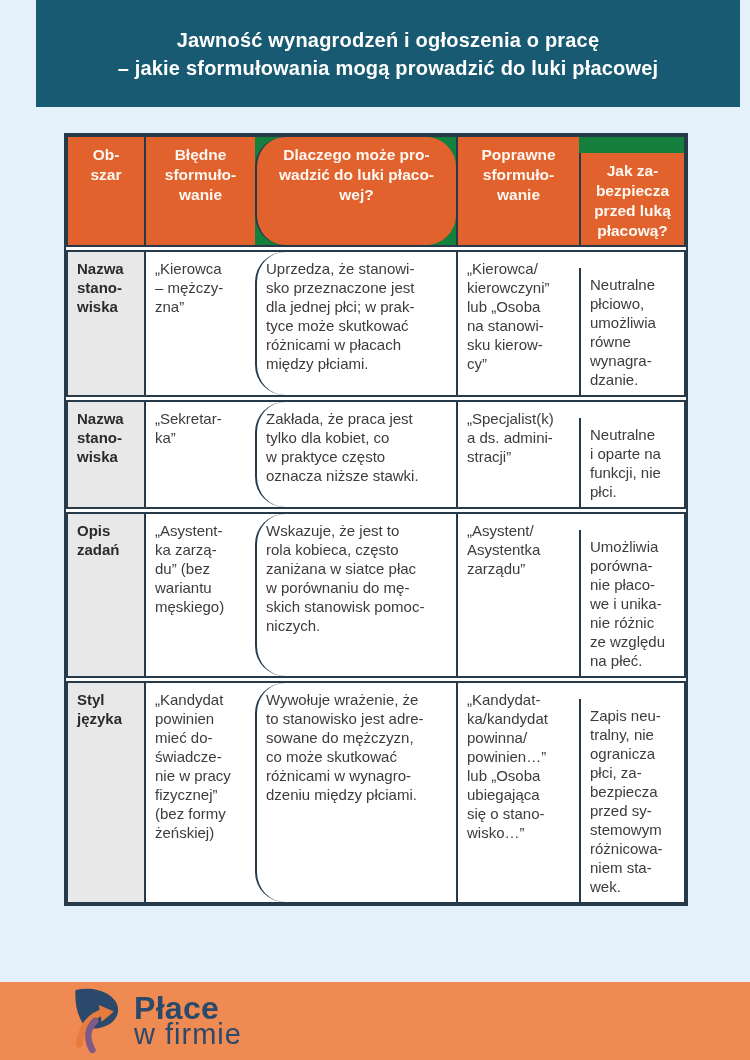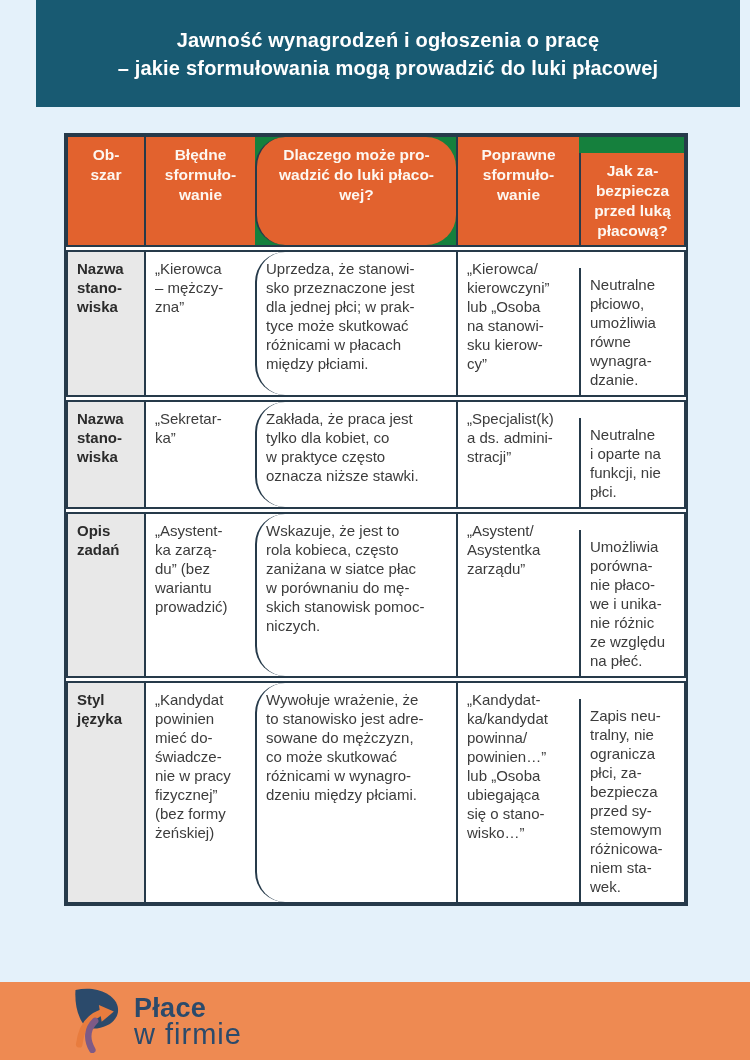--- a/index.html
+++ b/index.html
@@ -82,21 +82,21 @@
     width: 750px; height: 78px;
     background: #ee8a52;
   }
   .logo {
     position: absolute; left: 68px; top: 5px;
     display: flex; align-items: center;
   }
   .logo-mark { display: block; }
   .logo-text { margin-left: 8px; color: #2b4a6b; }
   .logo-name {
-    font-size: 27px; font-weight: bold;
+    font-size: 32px; font-weight: bold;
     line-height: 27px; letter-spacing: 0.3px;
   }
   .logo-sub {
     font-size: 29px; font-weight: normal;
     line-height: 24px; letter-spacing: 1px;
   }
 </style>
 </head>
 <body>
 
@@ -173,21 +173,21 @@
 płci.</div>
     </div>
 
     <div class="trow r3">
       <div class="cell c1 area">Opis
 zadań</div>
       <div class="cell c2">„Asystent-
 ka zarzą-
 du” (bez
 wariantu
-prowadzić)</div>
+męskiego)</div>
       <div class="cell c3">Wskazuje, że jest to
 rola kobieca, często
 zaniżana w siatce płac
 w porównaniu do mę-
 skich stanowisk pomoc-
 niczych.</div>
       <div class="cell c4">„Asystent/
 Asystentka
 zarządu”</div>
       <div class="cell c5">Umożliwia

